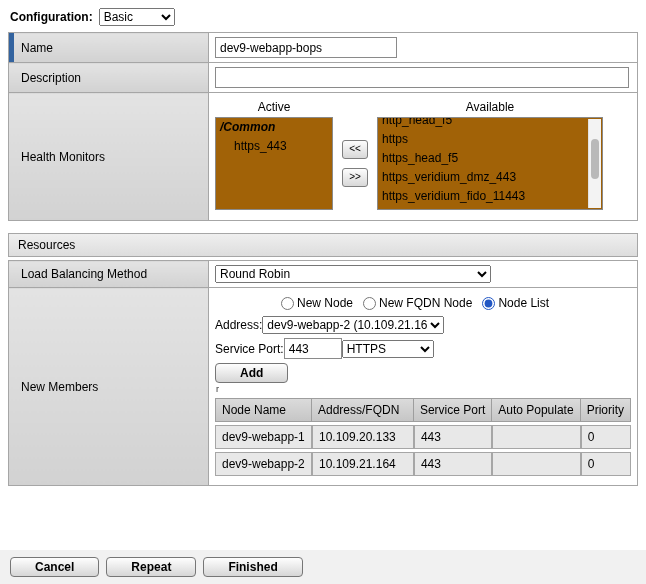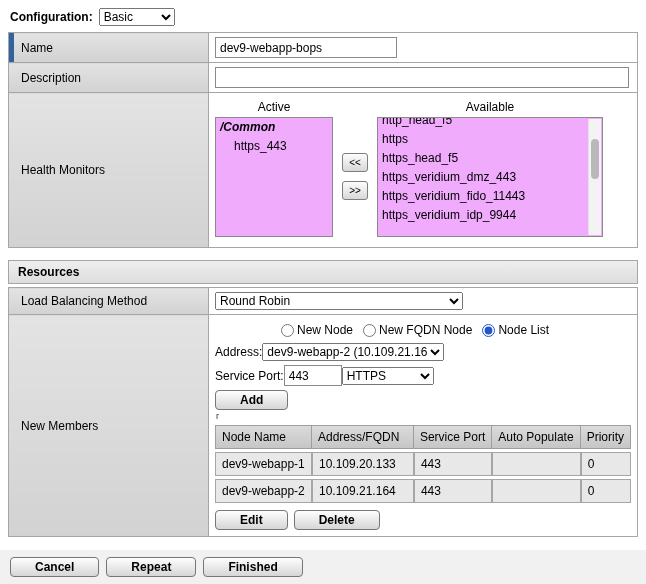--- a/index.html
+++ b/index.html
@@ -26,34 +26,34 @@
   .label-cell.highlight::before { content: ""; position: absolute; left: 0; top: 0; bottom: 0; width: 5px; background: #33639f; }
   .value-cell { background: #fff; padding: 4px 6px; }
   input[type=text] { border: 1px solid #8a8a8a; height: 21px; padding: 1px 4px; background: #fff; }
   .name-input { width: 182px; }
   .desc-input { width: 414px; }
 
   
   .hm-cell { padding: 5px 6px 10px; }
   .hm-wrap { display: flex; gap: 9px; }
   .hm-title { text-align: center; padding: 2px 0 3px; }
-  .listbox { border: 1px solid #8a8a8a; background: #f0abfc; height: 120px; overflow: hidden; position: relative; }
+  .listbox { border: 1px solid #8a8a8a; background: #a16207; height: 93px; overflow: hidden; position: relative; }
   .active-box { width: 118px; }
   .avail-box { width: 226px; }
   .lb-item { height: 19px; line-height: 19px; padding-left: 4px; white-space: nowrap; overflow: hidden; }
   .lb-common { font-weight: bold; font-style: italic; }
   .lb-indent { padding-left: 18px; }
   .lb-scroll { margin-top: -7px; }
   .scrollbar { position: absolute; top: 1px; right: 1px; bottom: 1px; width: 13px; background: #f3f3f3; border-left: 1px solid #e2e2e2; }
   .scroll-thumb { position: absolute; left: 2px; right: 2px; top: 20px; height: 40px; background: #b9b9b9; border-radius: 5px; }
   .hm-btns { display: flex; flex-direction: column; gap: 9px; justify-content: center; padding-top: 18px; }
   .mini-btn { width: 26px; height: 19px; font-size: 10px; line-height: 1; border: 1px solid #7e7e7e; border-radius: 3px; background: linear-gradient(#fdfdfd, #d8d8d8); padding: 0; cursor: pointer; }
 
   
-  .section-header { margin: 12px 8px 3px; width: 630px; border: 1px solid #a6a6a6; background: linear-gradient(#efefef, #dddddd); font-weight: bold; padding: 4px 9px; }
+  .section-header { margin: 12px 8px 3px; width: 630px; border: 1px solid #a6a6a6; background: linear-gradient(#efefef, #dddddd); font-weight: normal; padding: 4px 9px; }
 
   
   .nm-cell { padding: 6px 6px 6px; vertical-align: top; }
   .radio-row { display: flex; gap: 10px; align-items: center; margin: 2px 0 6px 66px; }
   .radio-row label { display: flex; align-items: center; gap: 3px; cursor: pointer; }
   input[type=radio] { accent-color: #2257c4; margin: 0; width: 13px; height: 13px; }
   .field-row { display: flex; align-items: center; margin-bottom: 4px; }
   .addr-select { width: 182px; }
   .port-input { width: 58px; }
   .proto-select { width: 92px; }
@@ -139,21 +139,21 @@
 
 <div class="section-header">Resources</div>
 
 <table class="form-table">
   <tbody>
       <tr>
     <td class="label-cell">
       <span>Load Balancing Method</span>
     </td>
     <td class="value-cell">
-      <select style="width:248px">
+      <select style="width:276px">
         <option>Round Robin</option>
       </select>
     </td>
   </tr>
   <tr>
     <td class="label-cell">
       <span>New Members</span>
     </td>
     <td class="value-cell nm-cell">
 
@@ -210,24 +210,20 @@
         <tr>
           <td>dev9-webapp-2</td>
           <td>10.109.21.164</td>
           <td>443</td>
           <td></td>
           <td>0</td>
         </tr>
       </tbody>
           </table>
 
-      <div class="btn-row">
-        <button class="btn">Edit</button>
-        <button class="btn">Delete</button>
-      </div>
 
     </td>
   </tr>
 </tbody>
   </table>
 
 <div class="footer">
   <button class="btn">Cancel</button>
   <button class="btn">Repeat</button>
   <button class="btn">Finished</button>

